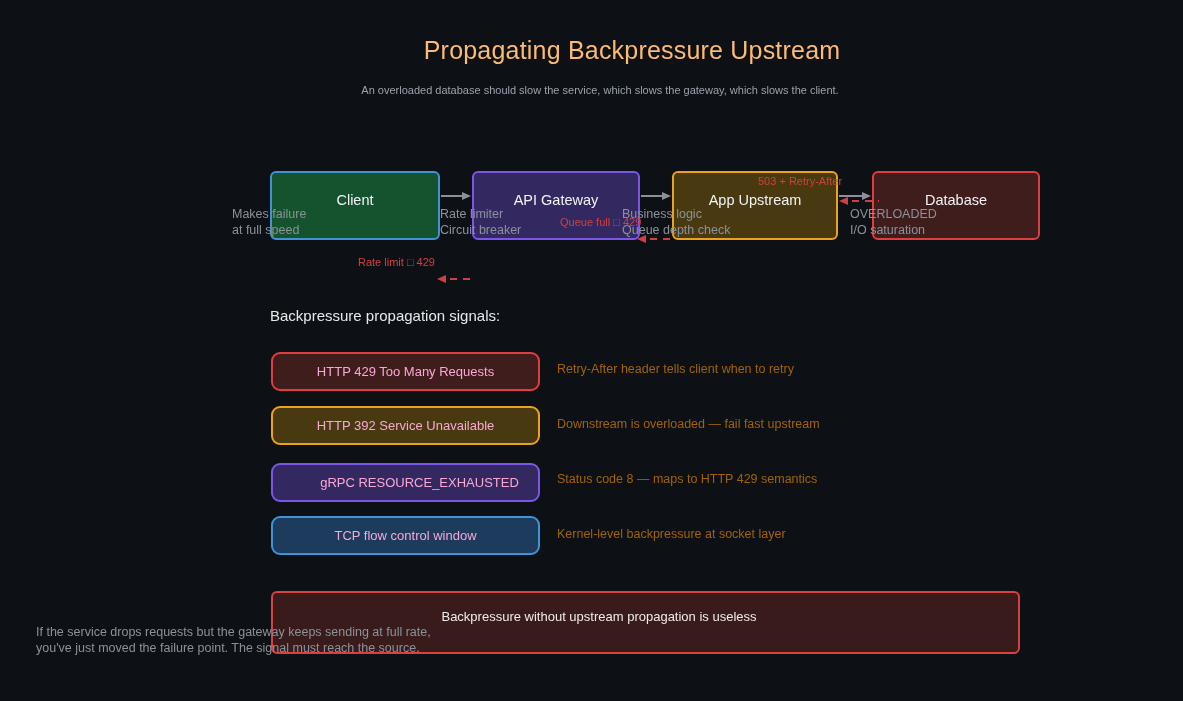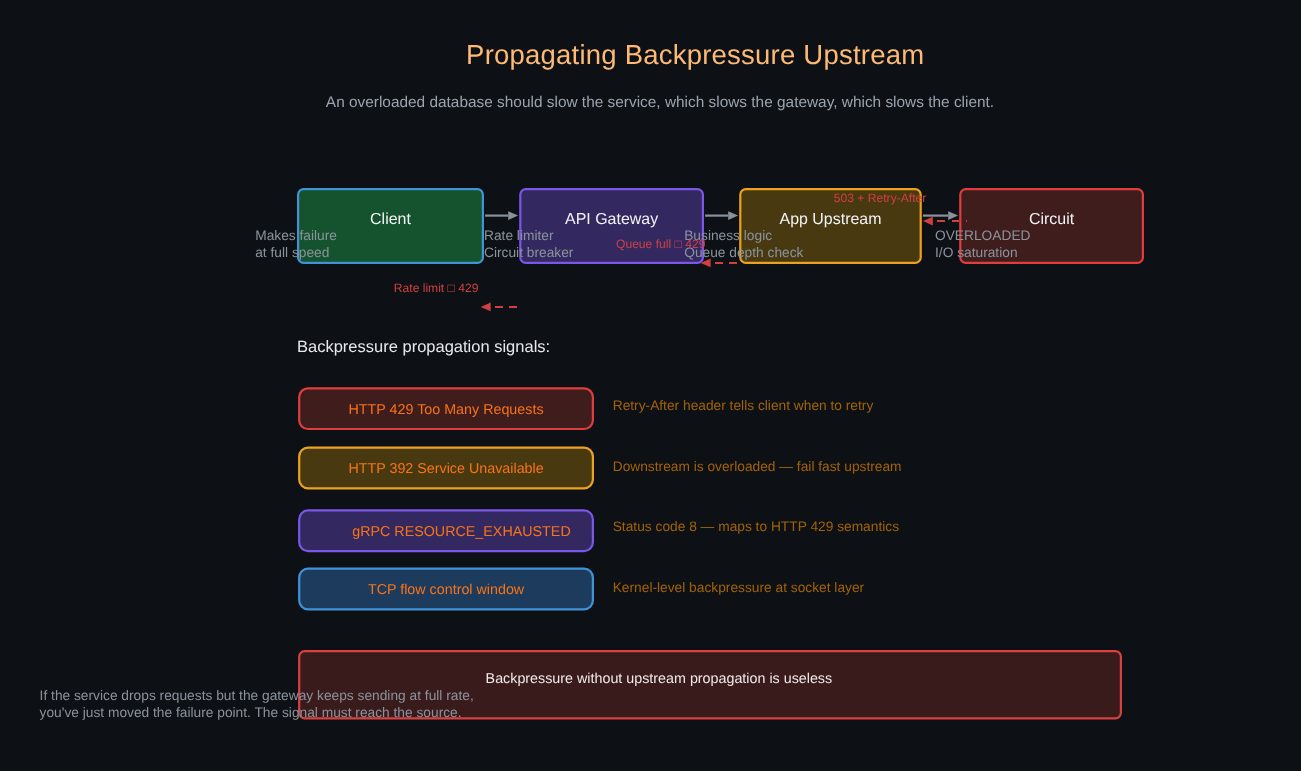--- a/index.html
+++ b/index.html
@@ -9,21 +9,21 @@
     font-family:"Liberation Sans","DejaVu Sans",sans-serif;
     -webkit-font-smoothing:antialiased;
   }
   .abs{position:absolute;}
   .page-title{
     top:36px;left:632px;transform:translateX(-50%);
     font-size:25px;color:#fdba74;white-space:nowrap;letter-spacing:.2px;
   }
   .page-subtitle{
     top:84px;left:600px;transform:translateX(-50%);
-    font-size:14px;color:#9aa3ae;white-space:nowrap;
+    font-size:11px;color:#9aa3ae;white-space:nowrap;
   }
   
   .node{
     top:171px;height:69px;box-sizing:border-box;
     border:2px solid;border-radius:6px;
   }
   .node-label{
     padding-top:19px;text-align:center;
     font-size:14.5px;color:#f2f3f5;white-space:nowrap;
   }
@@ -44,21 +44,21 @@
     border-right:9px solid #d04040;border-top:4.5px solid transparent;border-bottom:4.5px solid transparent;
   }
   .red-note{font-size:11px;color:#d04040;white-space:nowrap;}
   
   .signals-heading{font-size:15px;color:#e6e8eb;white-space:nowrap;}
   .sig-box{
     left:271px;width:269px;height:39px;box-sizing:border-box;
     border:2px solid;border-radius:9px;
     display:flex;align-items:center;justify-content:center;
   }
-  .sig-label{font-size:13px;color:#f97316;white-space:nowrap;}
+  .sig-label{font-size:13px;color:#f9a8d4;white-space:nowrap;}
   .sig-caption{font-size:12.5px;color:#a16207;white-space:nowrap;}
   
   .callout{
     left:271px;top:591px;width:749px;height:63px;box-sizing:border-box;
     border:2px solid;border-radius:6px;
   }
   .callout-title{
     top:609px;left:599px;transform:translateX(-50%);
     font-size:13px;color:#f1eaea;white-space:nowrap;
   }
@@ -75,21 +75,21 @@
   <div class="abs node" style="left: 270px; width: 170px; border-color: rgb(63, 147, 214); background-color: #14532d;">
     <div class="node-label">Client</div>
   </div>
   <div class="abs node" style="left: 472px; width: 168px; border-color: rgb(122, 87, 232); background-color: rgb(51, 41, 96);">
     <div class="node-label">API Gateway</div>
   </div>
   <div class="abs node" style="left: 672px; width: 166px; border-color: rgb(237, 162, 31); background-color: rgb(72, 57, 17);">
     <div class="node-label">App Upstream</div>
   </div>
   <div class="abs node" style="left: 872px; width: 168px; border-color: rgb(224, 62, 62); background-color: rgb(63, 29, 29);">
-    <div class="node-label">Circuit</div>
+    <div class="node-label">Database</div>
   </div>
 
   <div class="abs desc" style="left:232px;top:207px">
     <div>Makes failure</div>
     <div>at full speed</div>
   </div>
   <div class="abs desc" style="left:440px;top:207px">
     <div>Rate limiter</div>
     <div>Circuit breaker</div>
   </div>

